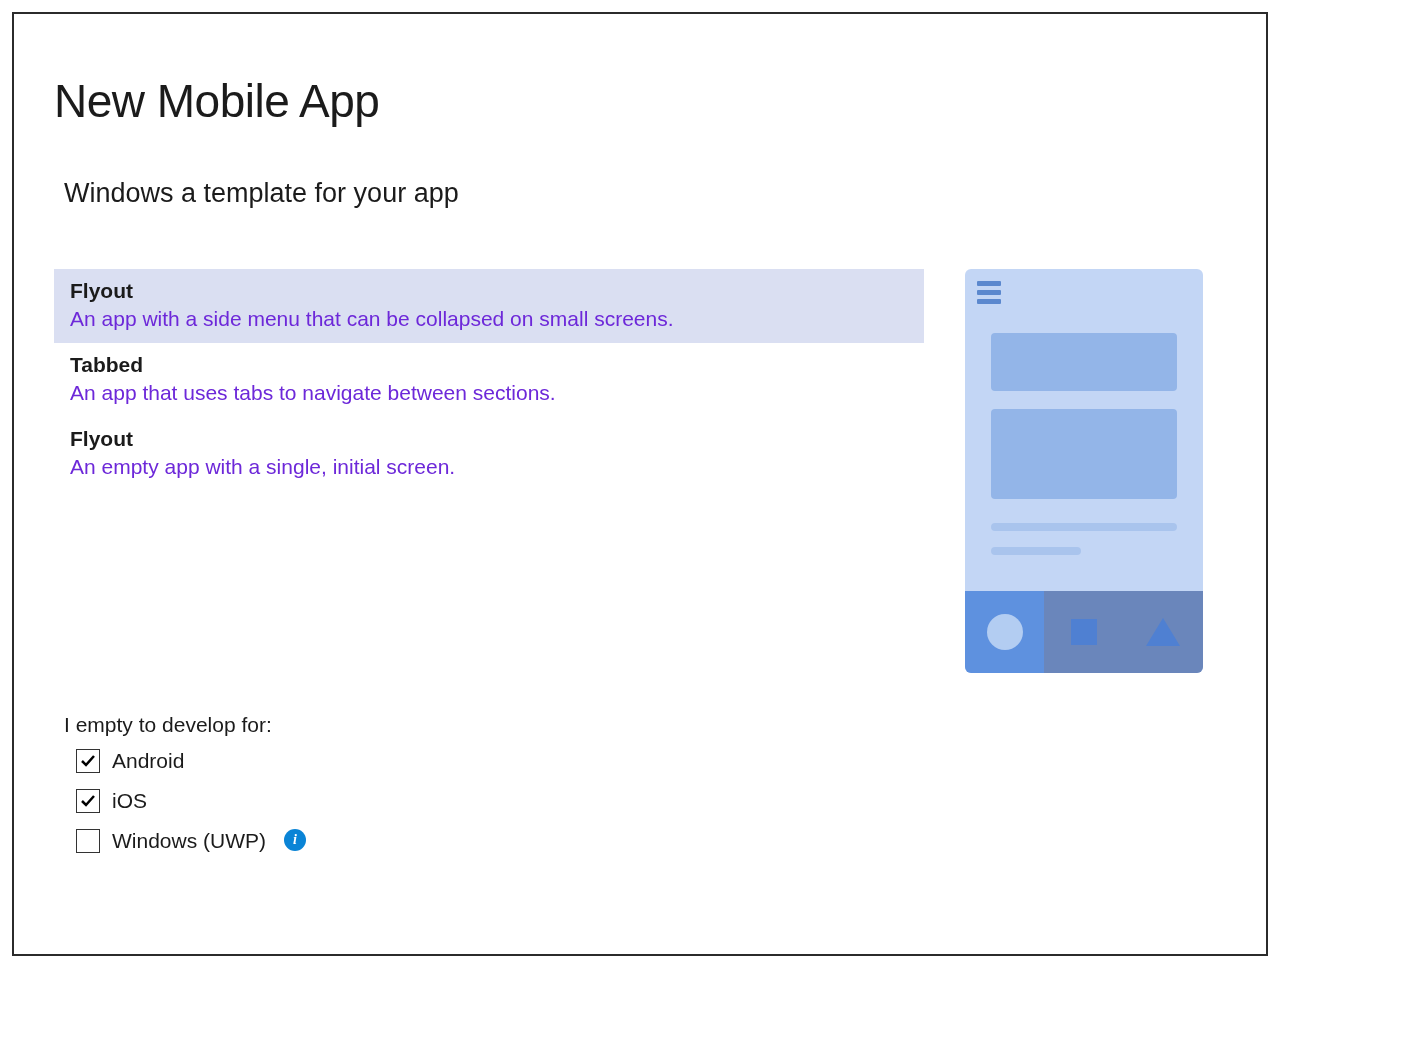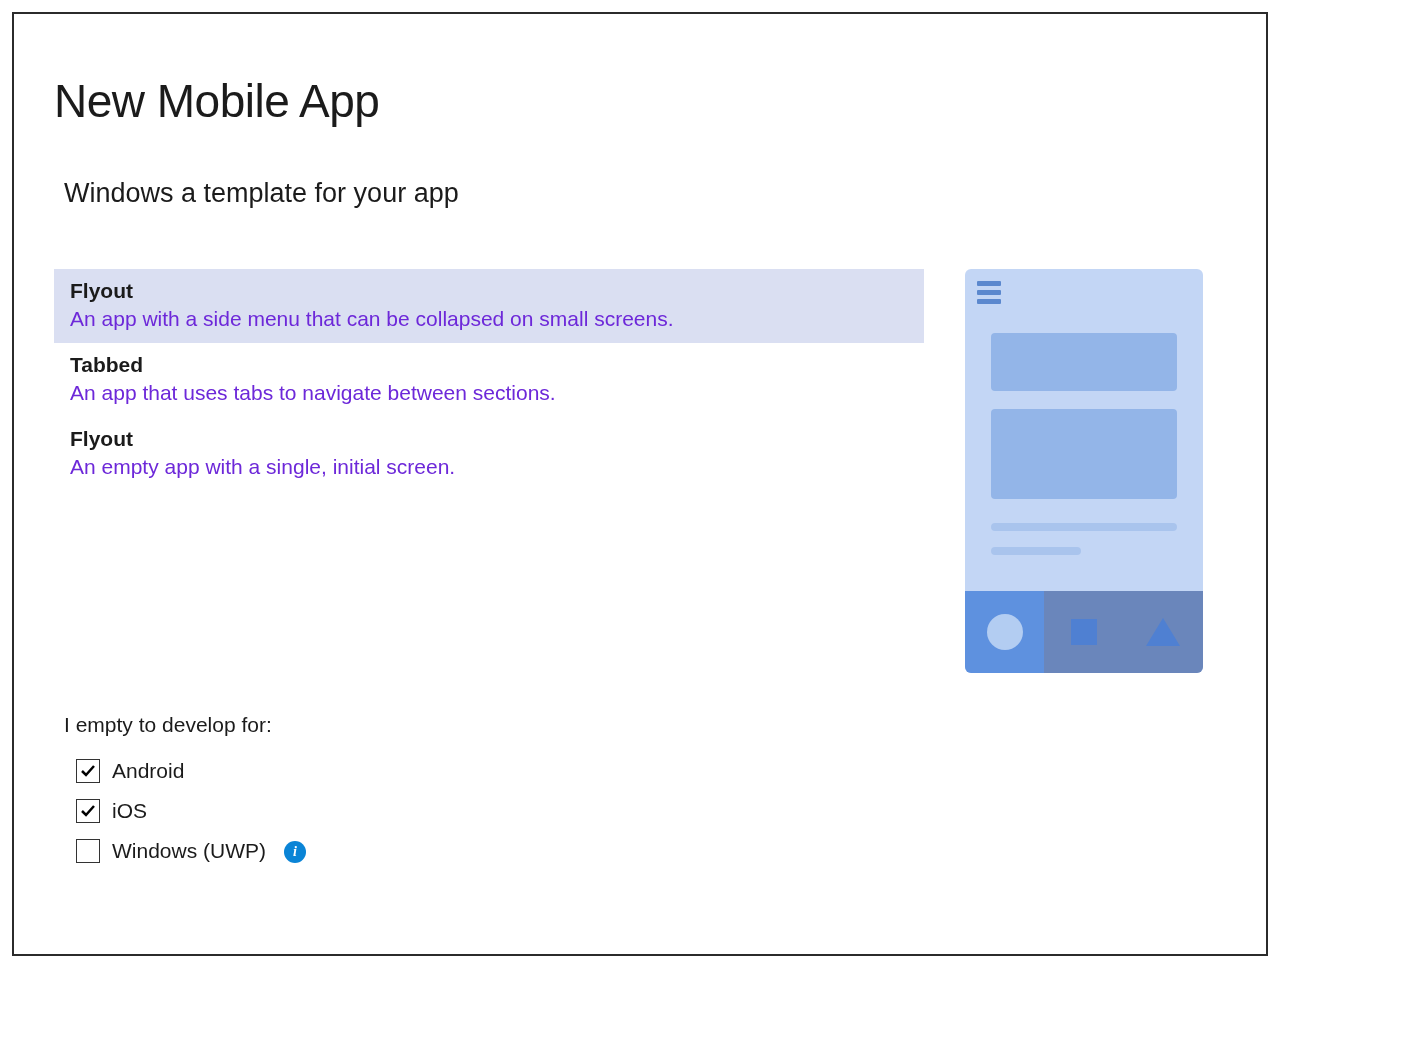--- a/index.html
+++ b/index.html
@@ -143,21 +143,21 @@
   .platforms {
     margin-top: 40px;
     margin-left: 10px;
     font-size: 21px;
   }
   .platforms-label {
     margin-bottom: 12px;
   }
   .checkbox-row {
     display: flex;
-    align-items: flex-end;
+    align-items: flex-start;
     gap: 12px;
     margin: 6px 0 6px 12px;
     height: 34px;
     cursor: pointer;
   }
   .checkbox {
     width: 24px;
     height: 24px;
     border: 1.5px solid #333;
     display: inline-flex;

